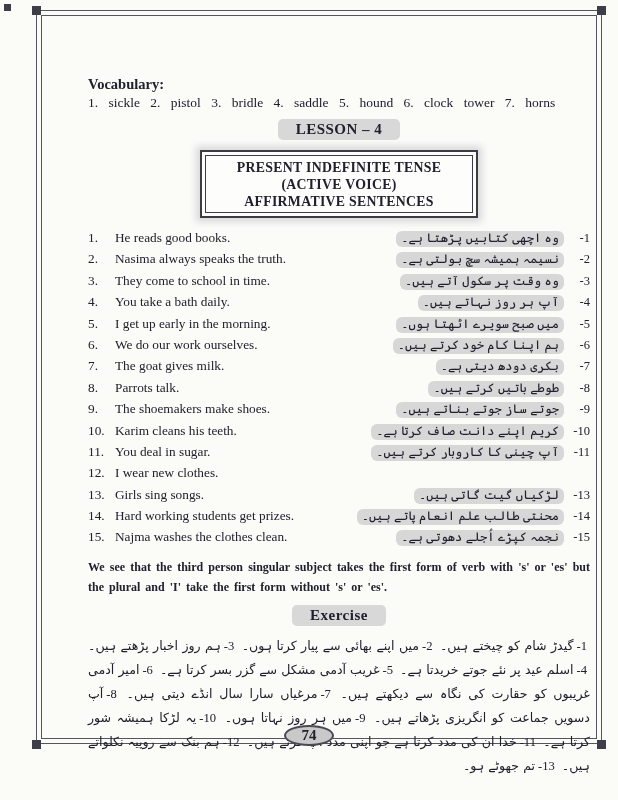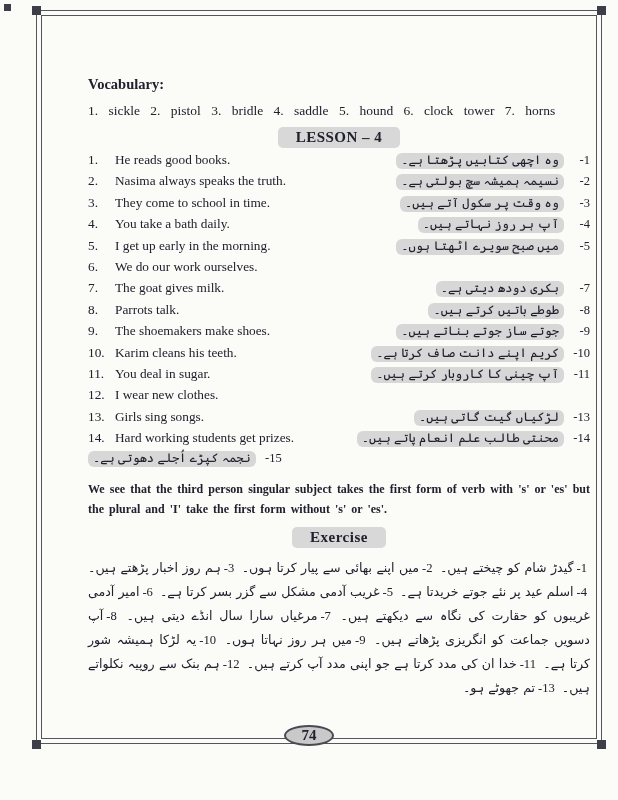--- a/index.html
+++ b/index.html
@@ -19,21 +19,21 @@
   .sq{position:absolute;width:9px;height:9px;background:#3e3e49;}
   .sq.page-tl{left:4px;top:4px;width:7px;height:7px;}
   .sq.tl{left:32px;top:6px;}
   .sq.tr{right:12px;top:6px;}
   .sq.bl{left:32px;top:740px;}
   .sq.br{right:12px;top:740px;}
 
   .content{position:absolute;left:88px;top:76px;width:502px;}
 
   .vocab-label{font-weight:bold;font-size:14.5px;}
-  .vocab-line{font-size:13.5px;margin-top:10px;word-spacing:7px;}
+  .vocab-line{font-size:13.5px;margin-top:2px;word-spacing:7px;}
 
   .center-line{text-align:center;margin-top:8px;}
   .hl-blob{
     display:inline-block;background:#d8d8d8;border-radius:5px;
     padding:2px 18px;font-weight:bold;font-size:15px;letter-spacing:.5px;
   }
 
   .title-box{
     width:262px;margin:10px auto 12px auto;
     border:2px solid #3c3c47;outline:1px solid #3c3c47;outline-offset:-6px;
@@ -94,20 +94,25 @@
 
   <div class="content">
 
     <div class="vocab-label">Vocabulary:</div>
     <div class="vocab-line">1. sickle 2. pistol 3. bridle 4. saddle 5. hound 6. clock tower 7. horns</div>
 
     <div class="center-line">
       <span class="hl-blob">LESSON – 4</span>
     </div>
 
+    <div class="title-box">
+      <div>PRESENT INDEFINITE TENSE</div>
+      <div>(ACTIVE VOICE)</div>
+      <div>AFFIRMATIVE SENTENCES</div>
+    </div>
 
     <div class="rows">
 
       <div class="row">
         <span class="en"><span class="n">1.</span><span>He reads good books.</span></span>
         <span class="ur">
             <span class="urdu">وہ اچھی کتابیں پڑھتا ہے۔</span>
             <span class="ref">-1</span>
           </span>
       </div>
@@ -139,20 +144,24 @@
       <div class="row">
         <span class="en"><span class="n">5.</span><span>I get up early in the morning.</span></span>
         <span class="ur">
             <span class="urdu">میں صبح سویرے اٹھتا ہوں۔</span>
             <span class="ref">-5</span>
           </span>
       </div>
 
       <div class="row">
         <span class="en"><span class="n">6.</span><span>We do our work ourselves.</span></span>
+        <span class="ur">
+            <span class="urdu">ہم اپنا کام خود کرتے ہیں۔</span>
+            <span class="ref">-6</span>
+          </span>
       </div>
 
       <div class="row">
         <span class="en"><span class="n">7.</span><span>The goat gives milk.</span></span>
         <span class="ur">
             <span class="urdu">بکری دودھ دیتی ہے۔</span>
             <span class="ref">-7</span>
           </span>
       </div>
 
@@ -202,20 +211,21 @@
 
       <div class="row">
         <span class="en"><span class="n">14.</span><span>Hard working students get prizes.</span></span>
         <span class="ur">
             <span class="urdu">محنتی طالب علم انعام پاتے ہیں۔</span>
             <span class="ref">-14</span>
           </span>
       </div>
 
       <div class="row">
+        <span class="en"><span class="n">15.</span><span>Najma washes the clothes clean.</span></span>
         <span class="ur">
             <span class="urdu">نجمہ کپڑے اُجلے دھوتی ہے۔</span>
             <span class="ref">-15</span>
           </span>
       </div>
 
     </div>
 
     <div class="note">We see that the third person singular subject takes the first form of verb with  's' or 'es'  but the plural and  'I'  take the first form without  's'  or  'es'.</div>
 

